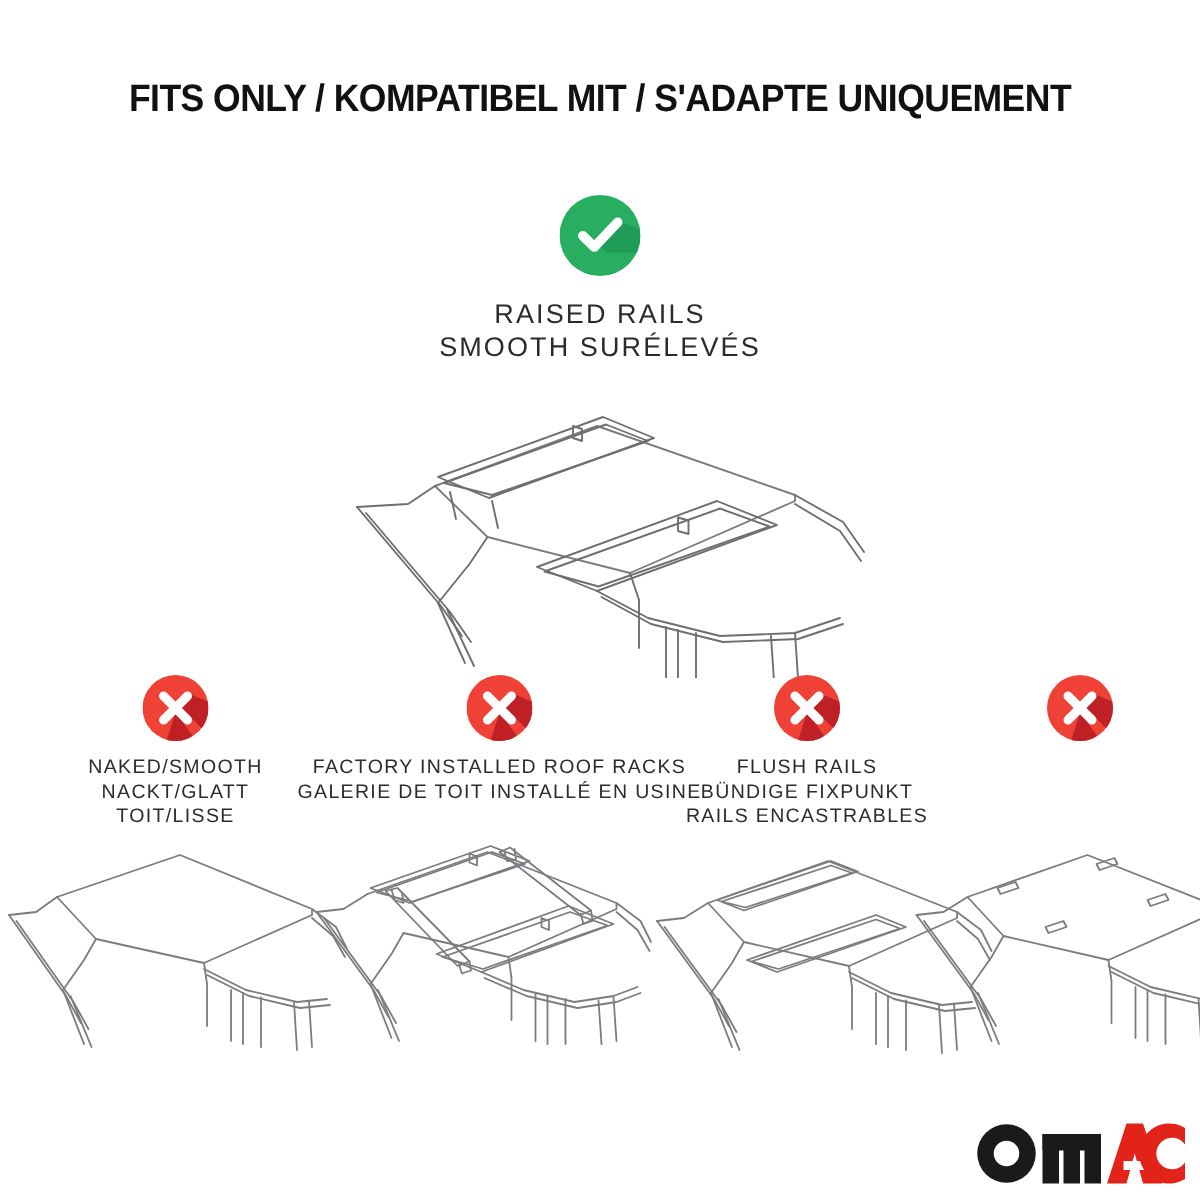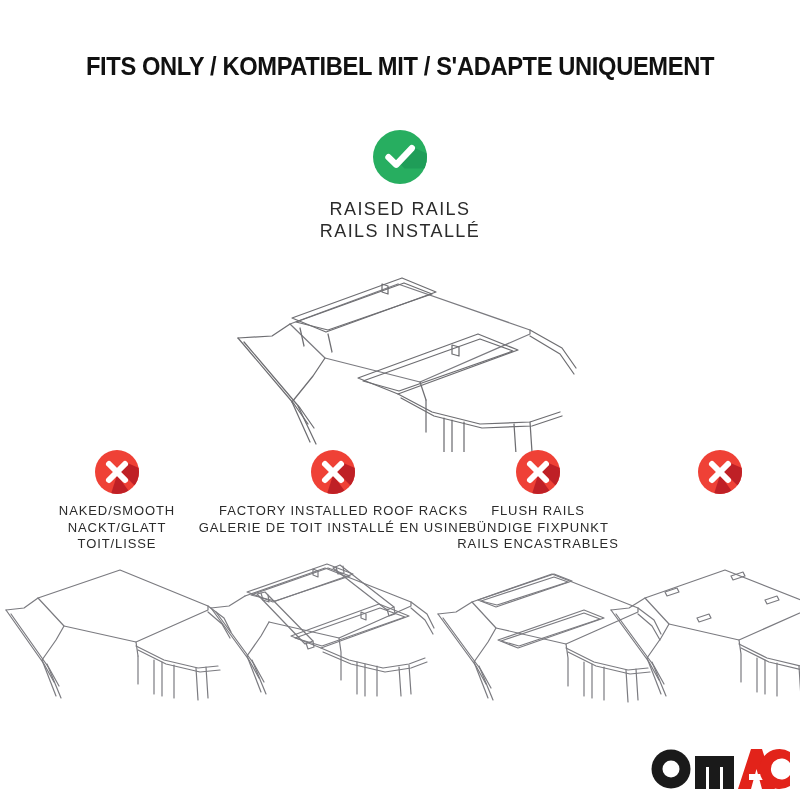--- a/index.html
+++ b/index.html
@@ -84,21 +84,21 @@
     margin-top: 9px;
     color: #2b2b2b;
     font-size: 13px;
     line-height: 16.5px;
     letter-spacing: 0.9px;
     font-weight: 400;
   }
   .col-text div { white-space: nowrap; }
 
   #col-0 { left: 6px;   width: 222px; }
-  #col-1 { left: 198px; width: 270px; text-align: right; }
+  #col-1 { left: 198px; width: 270px; }
   #col-2 { left: 436px; width: 204px; }
   #col-3 { left: 640px; width: 160px; }
 
   .col-illustration {
     position: absolute;
     width: 230px;
     height: 150px;
   }
   #illus-0 { left: 2px;   top: 556px; }
   #illus-1 { left: 205px; top: 548px; }
@@ -131,21 +131,21 @@
       <circle cx="27" cy="27" r="27" fill="#27ae60"></circle>
       <g clip-path="url(#clipGreen)">
         <path d="M24.5 31.2 L31.5 38.5 L54 38.5 L54 23.5 L38.2 16.5 Z" fill="#1f9d58"></path>
       </g>
       <path d="M15.5 27.2 L23.2 34.7 L38.8 18.2" fill="none" stroke="#ffffff" stroke-width="6.4" stroke-linecap="round" stroke-linejoin="round"></path>
     </svg>
   </div>
 
   <div class="primary-text">
     <div>RAISED RAILS</div>
-    <div>RAILS INSTALLÉ</div>
+    <div>SMOOTH SURÉLEVÉS</div>
   </div>
 </div>
 
 <div id="main-illustration">
   <svg width="350" height="180" viewBox="0 0 350 180" aria-hidden="true">
     <g fill="none" stroke="#6e6e72" stroke-width="1.25" stroke-linejoin="round" stroke-linecap="round">
 
       <path d="M60 52 L168 12 L300 58 L300 62 L190 110 L95 86 Z" stroke="#7b7b80"></path>
 
       <path d="M60 52 L42 64 L8 66"></path>

